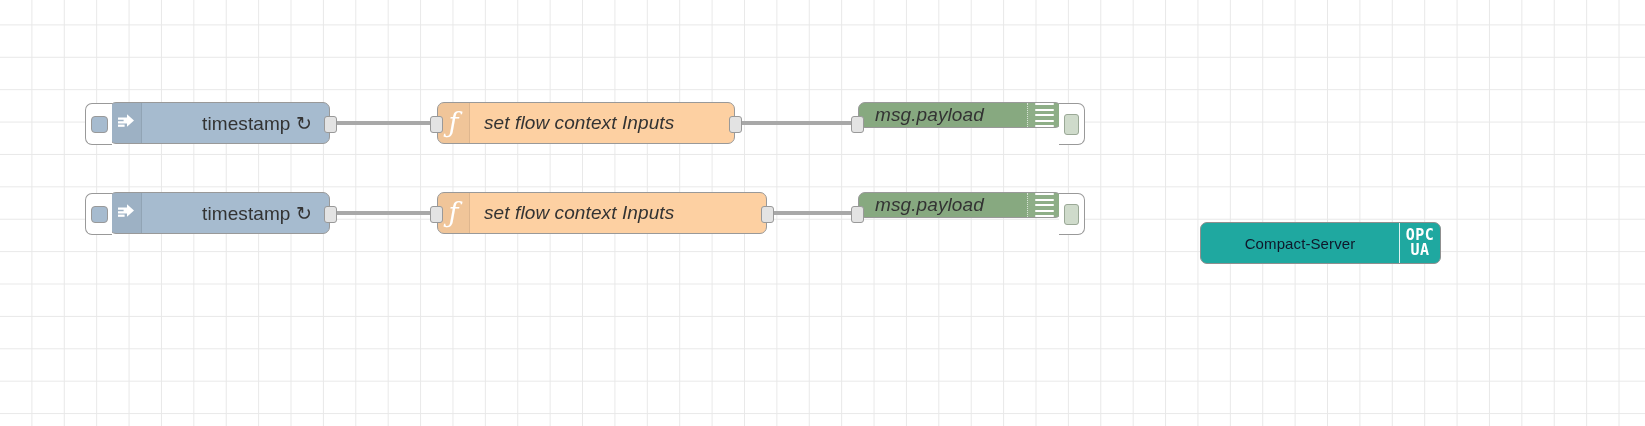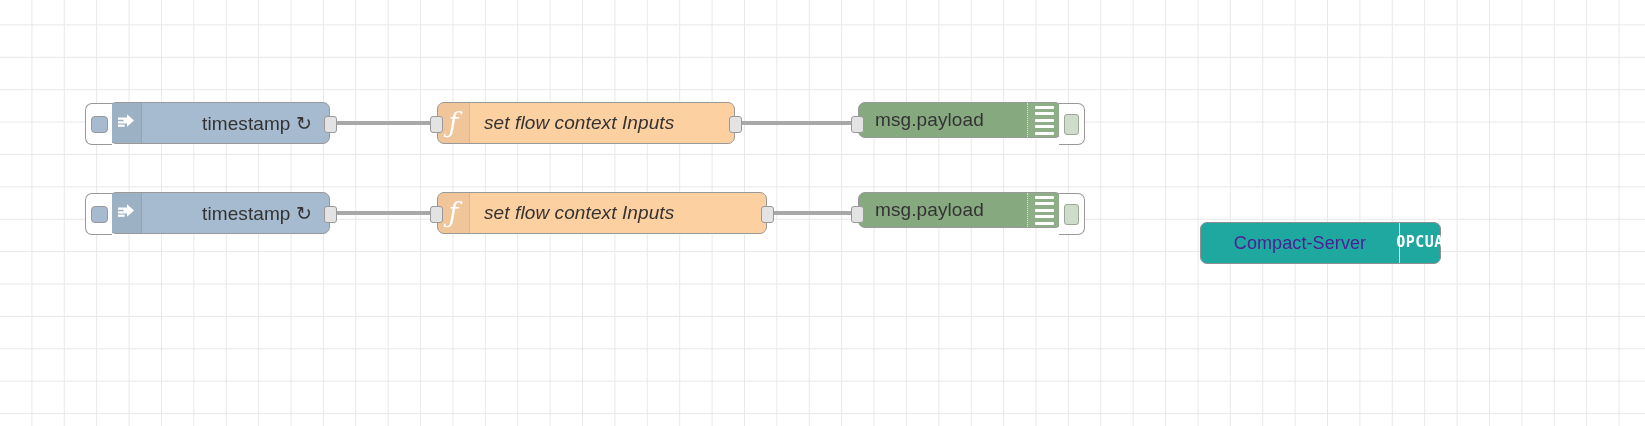--- a/index.html
+++ b/index.html
@@ -104,21 +104,22 @@
     font-style: italic;
     font-size: 27px;
     color: #ffffff;
     line-height: 1;
     margin-top: -2px;
   }
 
   
   .debug-node {
     background: #87a980;
-    height: 36px;
+    height: 26px;
+    font-style: italic;
   }
   .debug-node .node-label {
     padding-left: 16px;
     padding-right: 8px;
     justify-content: flex-start;
   }
   .debug-icon-box {
     width: 33px;
     flex: none;
     display: flex;
@@ -162,28 +163,28 @@
 
   
   .opcua-node {
     background: #1fa8a0;
     height: 42px;
     border: 1px solid #8f8f8f;
   }
   .opcua-node .node-label {
     justify-content: center;
     padding: 0 18px;
-    color: #4c1d95;
-    font-size: 18px;
+    color: #0f172a;
+    font-size: 15px;
   }
   .opcua-badge {
     width: 40px;
     flex: none;
     display: flex;
-    flex-direction: row;
+    flex-direction: column;
     align-items: center;
     justify-content: center;
     border-left: 1px solid rgba(255,255,255,0.85);
     border-radius: 0 6px 6px 0;
     line-height: 1.02;
     text-align: center;
   }
   .opcua-badge span {
     color: #ffffff;
     font-size: 15px;

